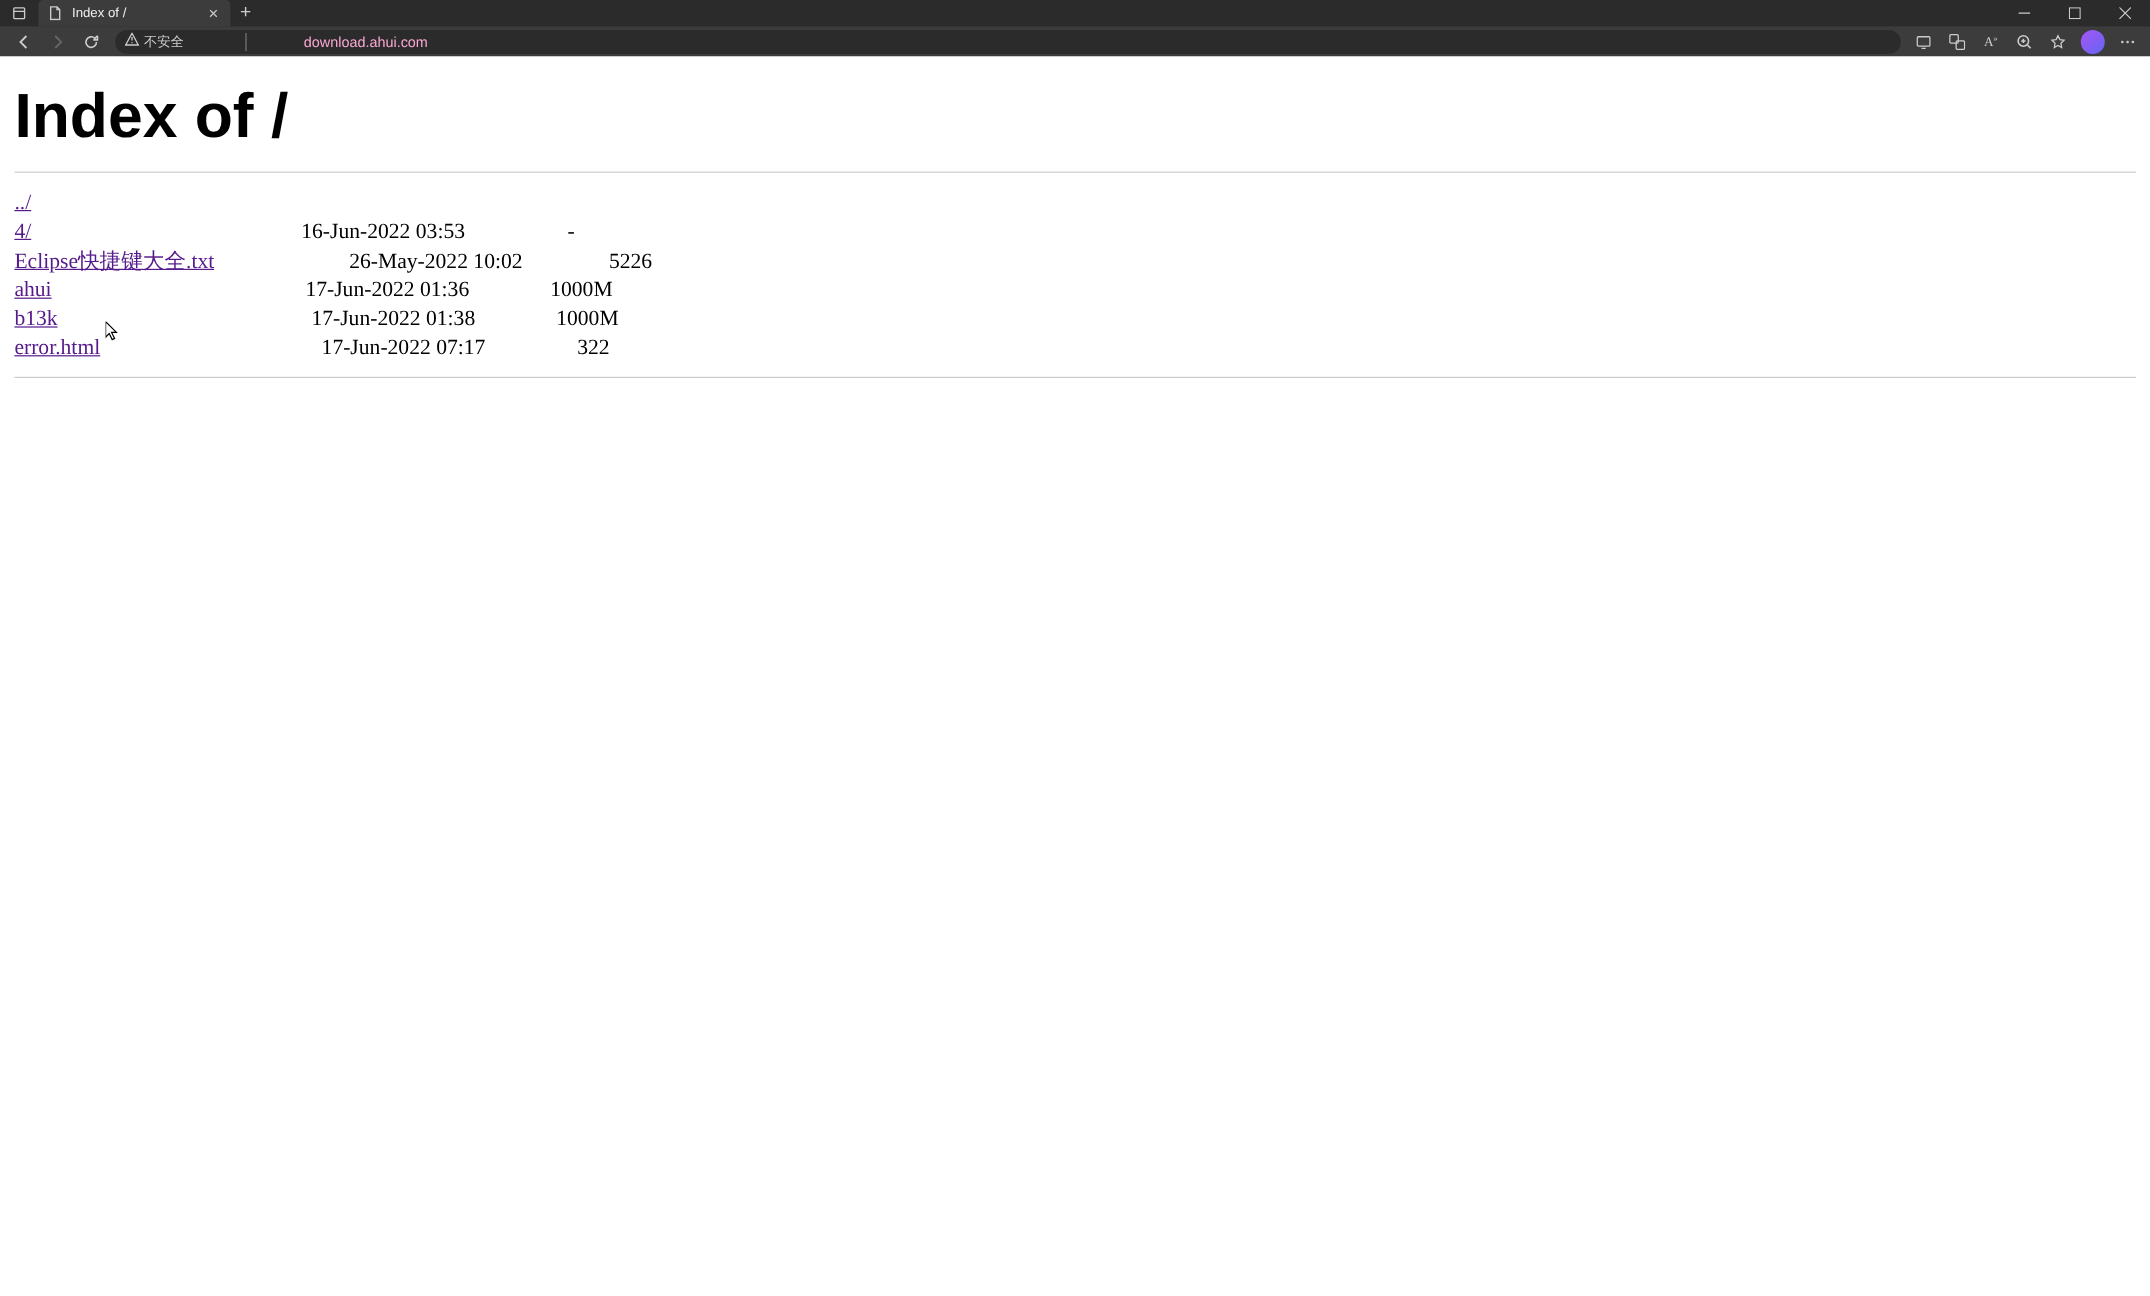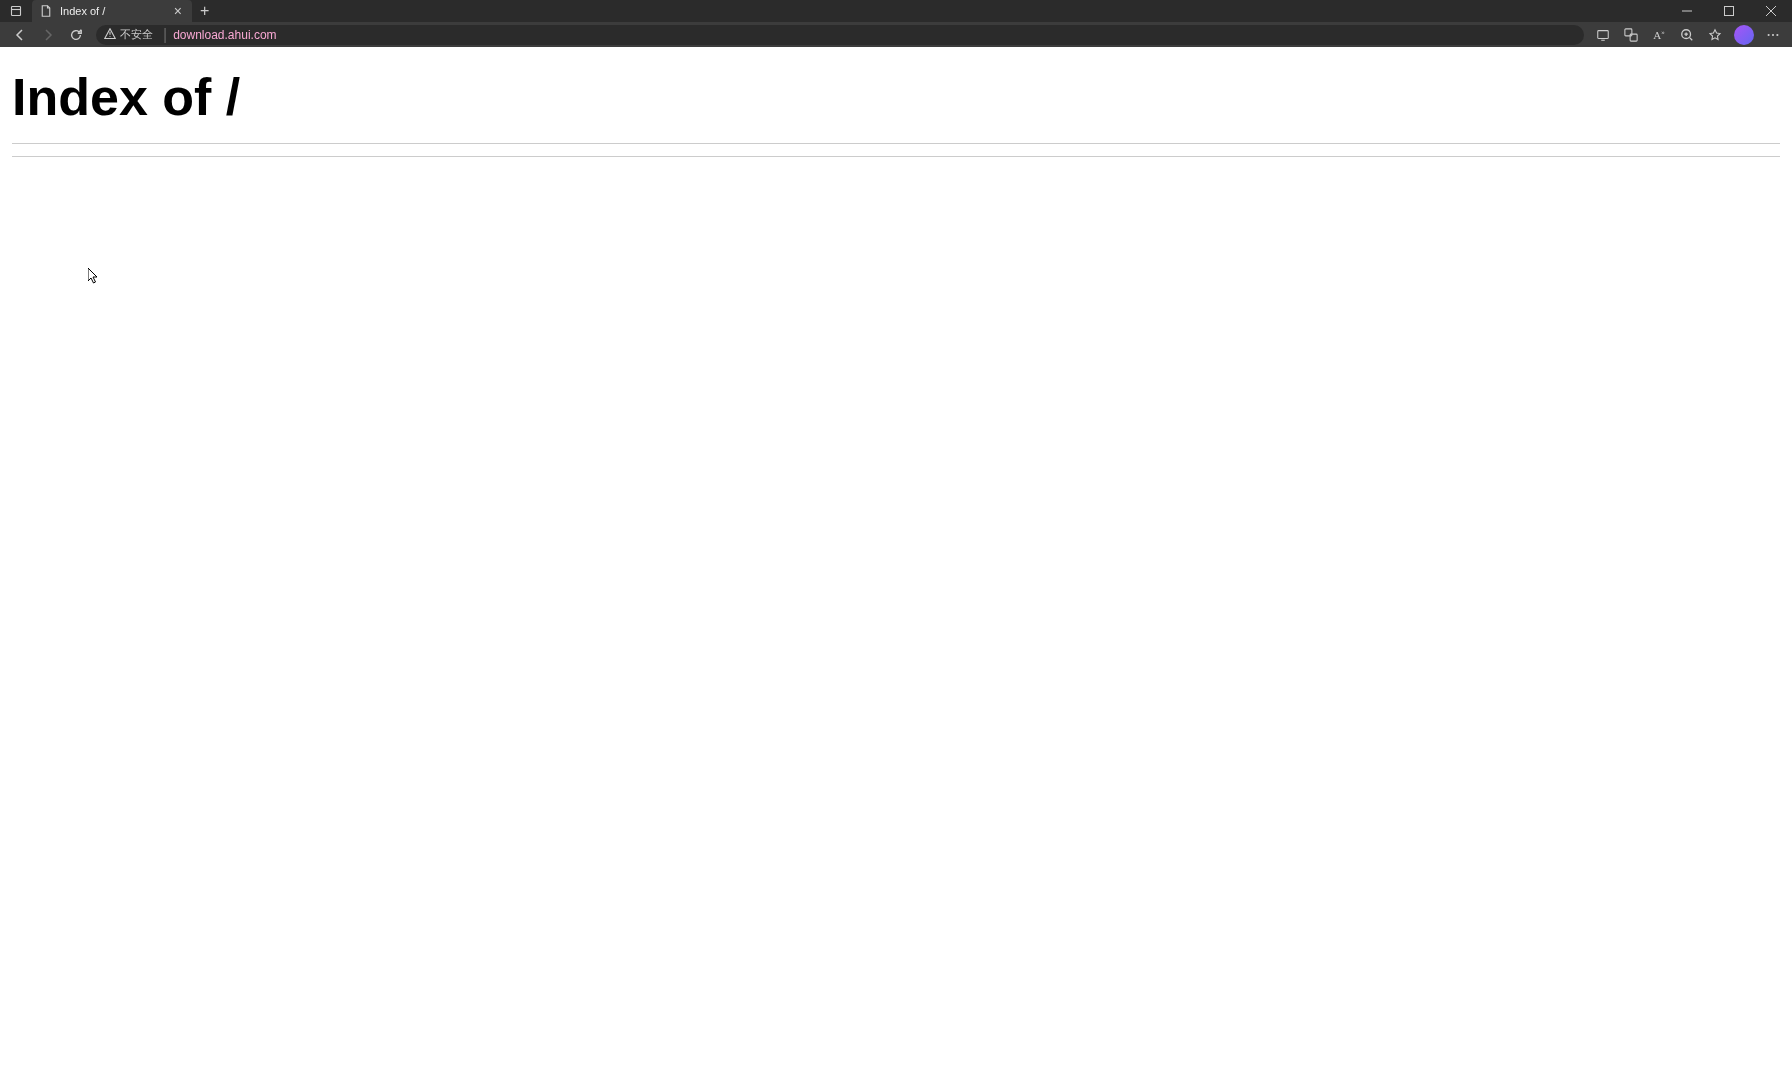--- a/index.html
+++ b/index.html
@@ -123,20 +123,21 @@
     
     .url-container {
       flex: 1;
       display: flex;
       align-items: center;
       background: #2b2b2b;
       height: 20px;
       border-radius: 10px;
       margin: 0 6px;
       padding: 0 8px;
+      gap: 40px;
     }
     
     .security-badge {
       display: flex;
       align-items: center;
       color: #ccc;
       font-size: 11px;
       margin-right: 4px;
     }
     
@@ -328,18 +329,25 @@
             <circle cx="13" cy="8" r="1.2"></circle>
           </svg>
       </div>
     </div>
   </div>
 </div>
 
 <div class="page-content">
   <h1 class="page-title">Index of /</h1>
   <hr>
+  <pre class="file-listing" id="file-listing"><a class="file-link">../</a>
+<a class="file-link">4/</a>                                                  16-Jun-2022 03:53                   -
+<a class="file-link">Eclipse快捷键大全.txt</a>                         26-May-2022 10:02                5226
+<a class="file-link">ahui</a>                                               17-Jun-2022 01:36               1000M
+<a class="file-link">b13k</a>                                               17-Jun-2022 01:38               1000M
+<a class="file-link">error.html</a>                                         17-Jun-2022 07:17                 322
+</pre>
   <hr>
 </div>
 
 <svg class="cursor-overlay" style="left:88px; top:268px;" width="12" height="18" viewBox="0 0 12 18">
   <path d="M0 0 L0 13 L3 10 L5.5 15 L7.5 14 L5 9 L9 9 Z" fill="white" stroke="black" stroke-width="1"></path>
 </svg>
 
 </body></html>

